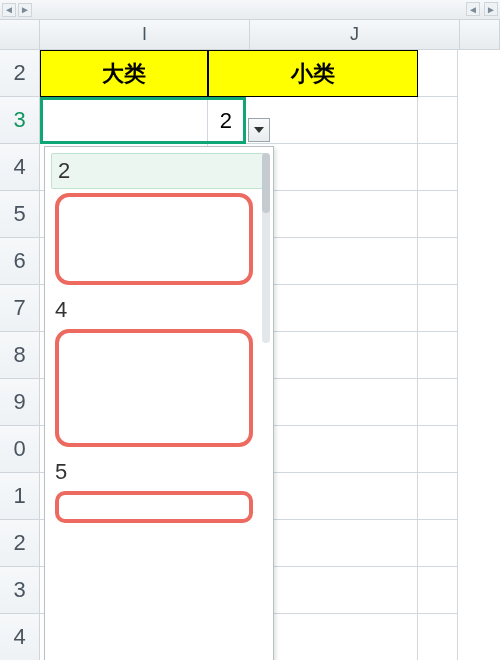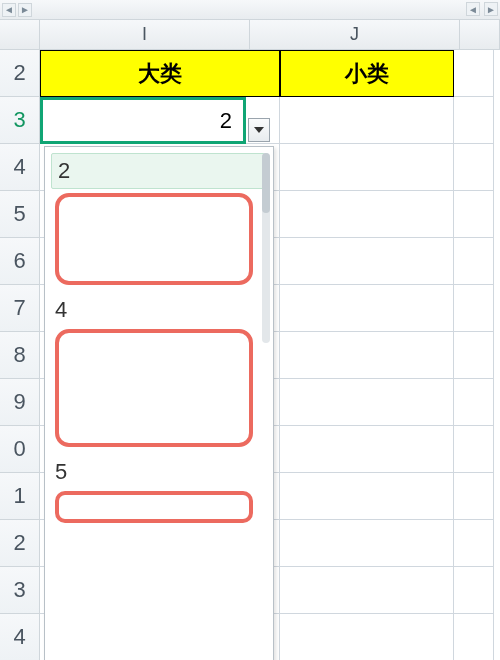--- a/index.html
+++ b/index.html
@@ -73,22 +73,22 @@
   }
   .rownum.active { color: #129661; }
   .cell {
     border-right: 1px solid #d0d7de;
     border-bottom: 1px solid #d0d7de;
     background: #fff;
     display: flex; align-items: center;
     font-size: 22px;
     padding: 0 6px;
   }
-  .cell.col-I { width: 240px; }
-  .cell.col-J { width: 174px; }
+  .cell.col-I { width: 168px; }
+  .cell.col-J { width: 210px; }
   .cell.col-K { width: 40px; }
 
   
   .header-cell {
     background: #ffff00;
     font-weight: bold;
     justify-content: center;
     border: 1px solid #000;
   }
 

